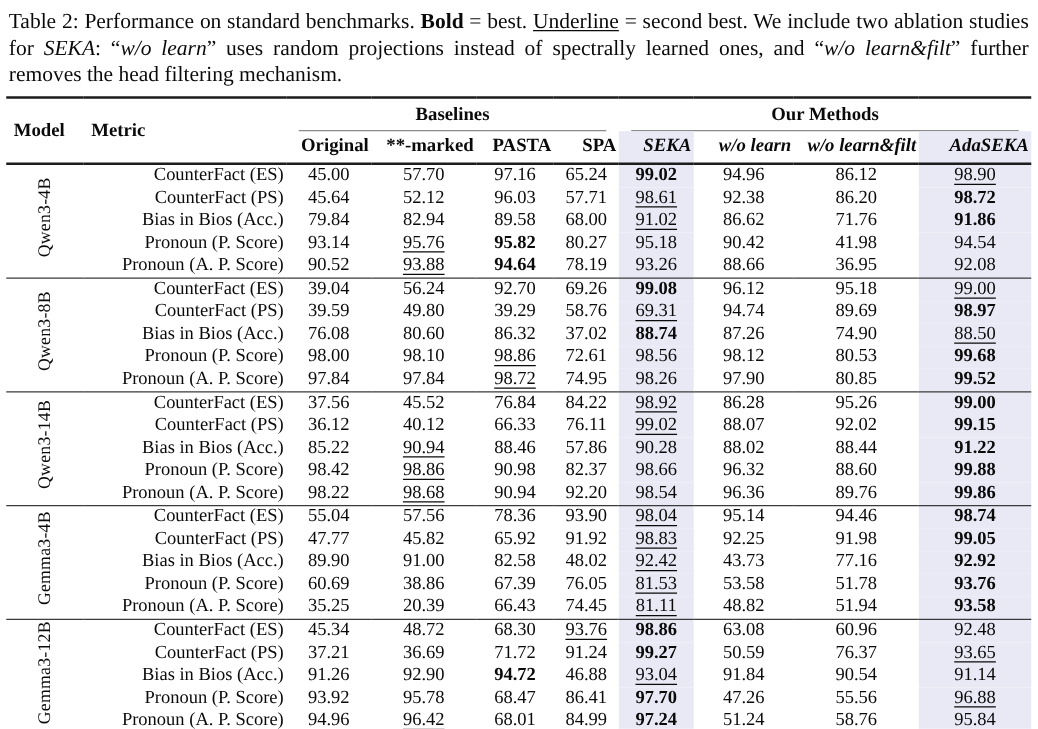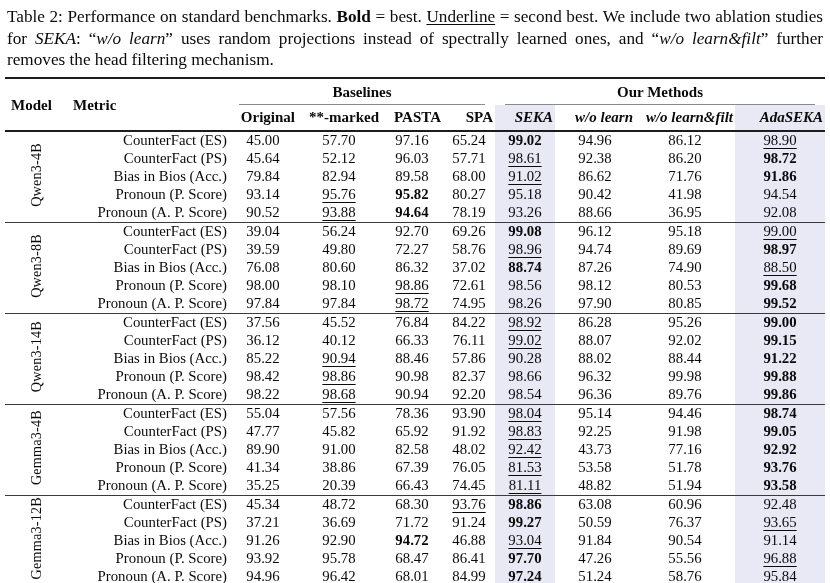--- a/index.html
+++ b/index.html
@@ -193,23 +193,23 @@
           <td class="num">69.26</td>
           <td class="num hl bold">99.08</td>
           <td class="num">96.12</td>
           <td class="num">95.18</td>
           <td class="num hl ulv">99.00</td>
         </tr>
         <tr>
           <td class="metric-cell">CounterFact (PS)</td>
           <td class="num">39.59</td>
           <td class="num">49.80</td>
-          <td class="num">72.27</td>
+          <td class="num">39.29</td>
           <td class="num">58.76</td>
-          <td class="num hl ulv">98.96</td>
+          <td class="num hl ulv">69.31</td>
           <td class="num">94.74</td>
           <td class="num">89.69</td>
           <td class="num hl bold">98.97</td>
         </tr>
         <tr>
           <td class="metric-cell">Bias in Bios (Acc.)</td>
           <td class="num">76.08</td>
           <td class="num">80.60</td>
           <td class="num">86.32</td>
           <td class="num">37.02</td>
@@ -275,21 +275,21 @@
           <td class="num hl bold">91.22</td>
         </tr>
         <tr>
           <td class="metric-cell">Pronoun (P. Score)</td>
           <td class="num">98.42</td>
           <td class="num ulv">98.86</td>
           <td class="num">90.98</td>
           <td class="num">82.37</td>
           <td class="num hl">98.66</td>
           <td class="num">96.32</td>
-          <td class="num">99.98</td>
+          <td class="num">88.60</td>
           <td class="num hl bold">99.88</td>
         </tr>
         <tr>
           <td class="metric-cell">Pronoun (A. P. Score)</td>
           <td class="num">98.22</td>
           <td class="num ulv">98.68</td>
           <td class="num">90.94</td>
           <td class="num">92.20</td>
           <td class="num hl">98.54</td>
           <td class="num">96.36</td>
@@ -325,21 +325,21 @@
           <td class="num">91.00</td>
           <td class="num">82.58</td>
           <td class="num">48.02</td>
           <td class="num hl ulv">92.42</td>
           <td class="num">43.73</td>
           <td class="num">77.16</td>
           <td class="num hl bold">92.92</td>
         </tr>
         <tr>
           <td class="metric-cell">Pronoun (P. Score)</td>
-          <td class="num">41.34</td>
+          <td class="num">60.69</td>
           <td class="num">38.86</td>
           <td class="num">67.39</td>
           <td class="num">76.05</td>
           <td class="num hl ulv">81.53</td>
           <td class="num">53.58</td>
           <td class="num">51.78</td>
           <td class="num hl bold">93.76</td>
         </tr>
         <tr>
           <td class="metric-cell">Pronoun (A. P. Score)</td>

